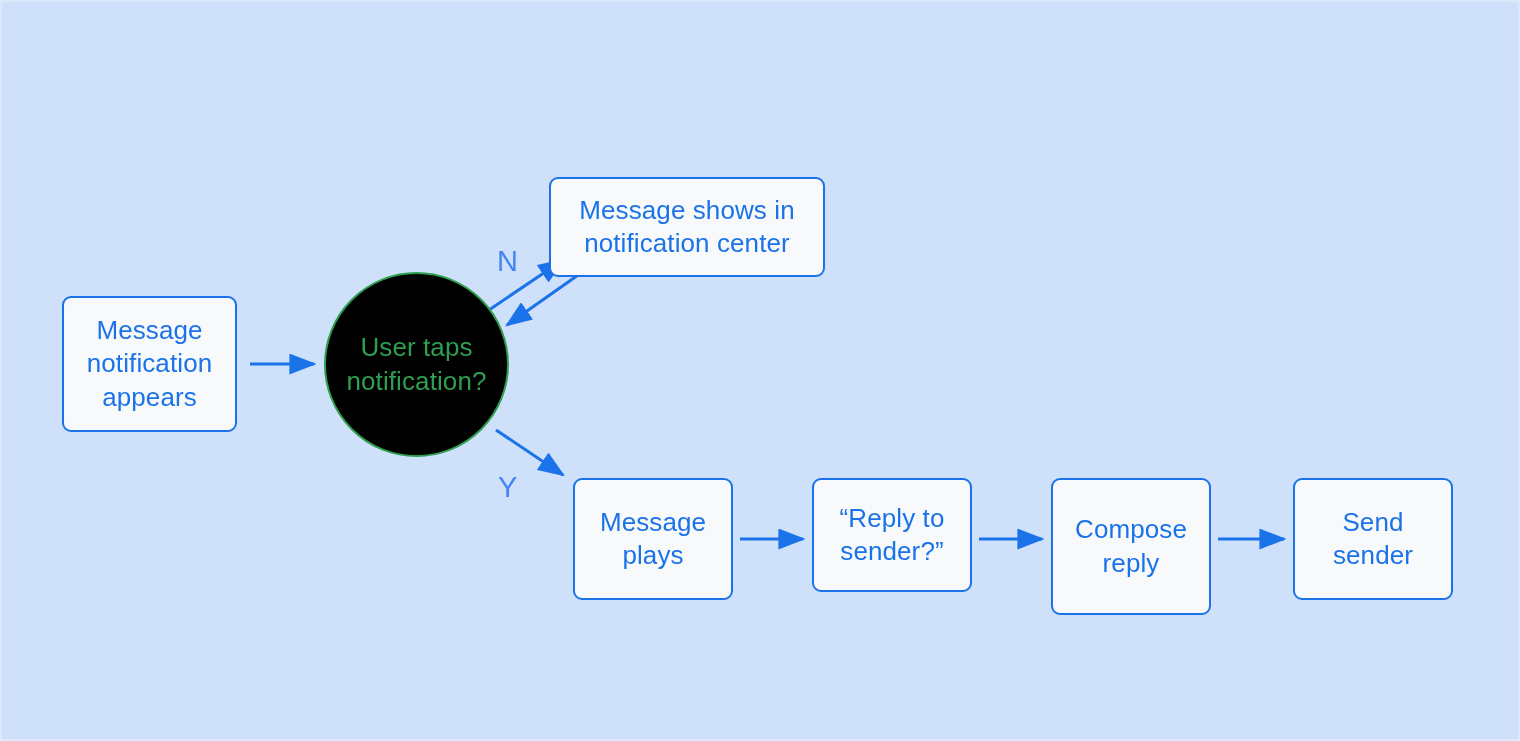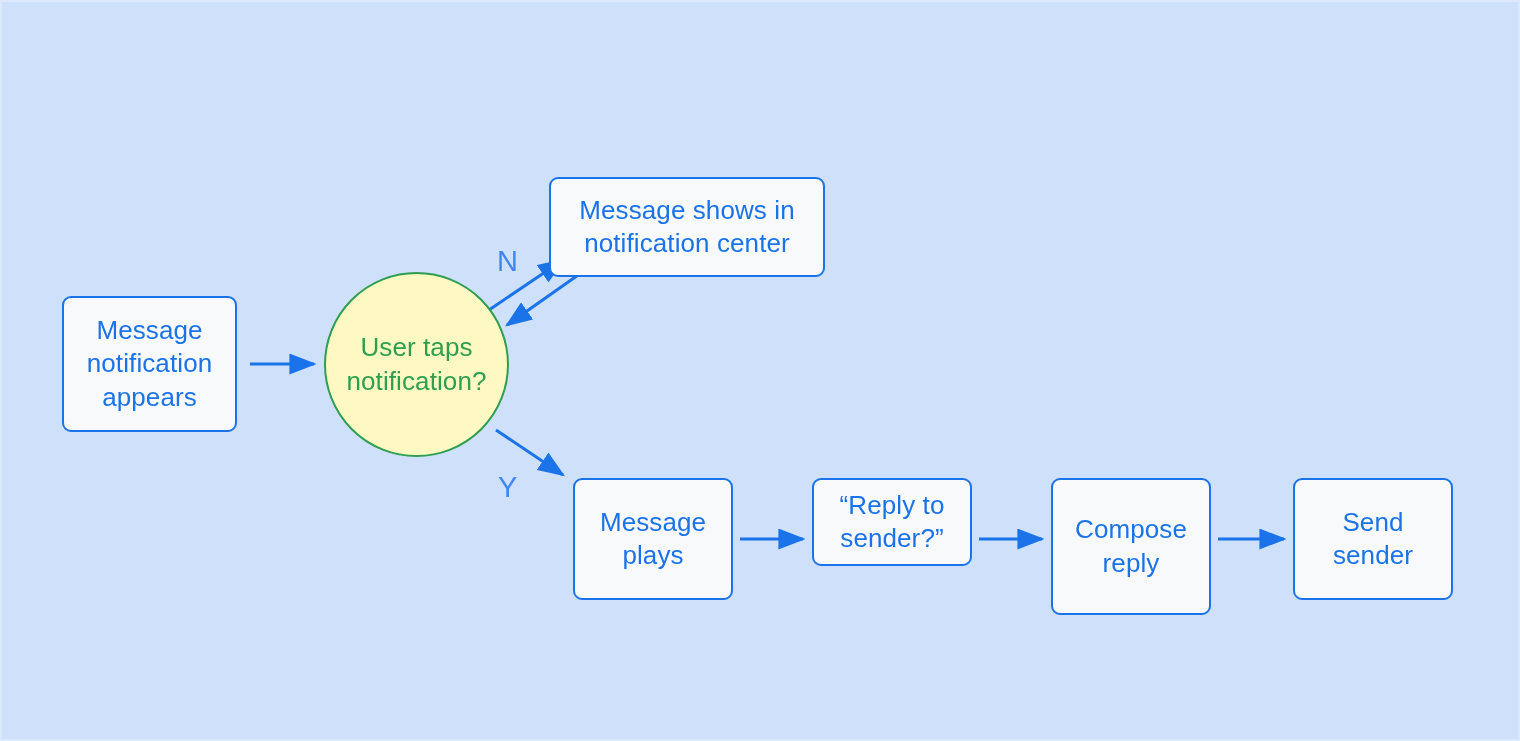--- a/index.html
+++ b/index.html
@@ -30,21 +30,21 @@
   }
   .node.rect {
     background: #f8f9fa;
     border: 2px solid #1a73e8;
     border-radius: 9px;
     color: #1a73e8;
     font-size: 26px;
     padding: 4px 10px;
   }
   .node.circle {
-    background: #fef9c3;
+    background: #000000;
     border: 2px solid #2e9e4f;
     border-radius: 50%;
     color: #2e9e4f;
     font-size: 26px;
   }
   .edge-label {
     position: absolute;
     color: #4285f4;
     font-size: 29px;
     line-height: 1;
@@ -105,21 +105,21 @@
   <div class="node rect" style="left:547px; top:130px; width:276px; height:100px;margin-top:45px;">
     <span>Message shows in
 notification center</span>
   </div>
 
   <div class="node rect" style="left:571px; top:476px; width:160px; height:122px;">
     <span>Message
 plays</span>
   </div>
 
-  <div class="node rect" style="left:810px; top:476px; width:160px; height:88px;">
+  <div class="node rect" style="left:810px; top:476px; width:160px; height:114px;">
     <span>“Reply to
 sender?”</span>
   </div>
 
   <div class="node rect" style="left:1049px; top:476px; width:160px; height:137px;">
     <span>Compose
 reply</span>
   </div>
 
   <div class="node rect" style="left:1291px; top:476px; width:160px; height:122px;">

